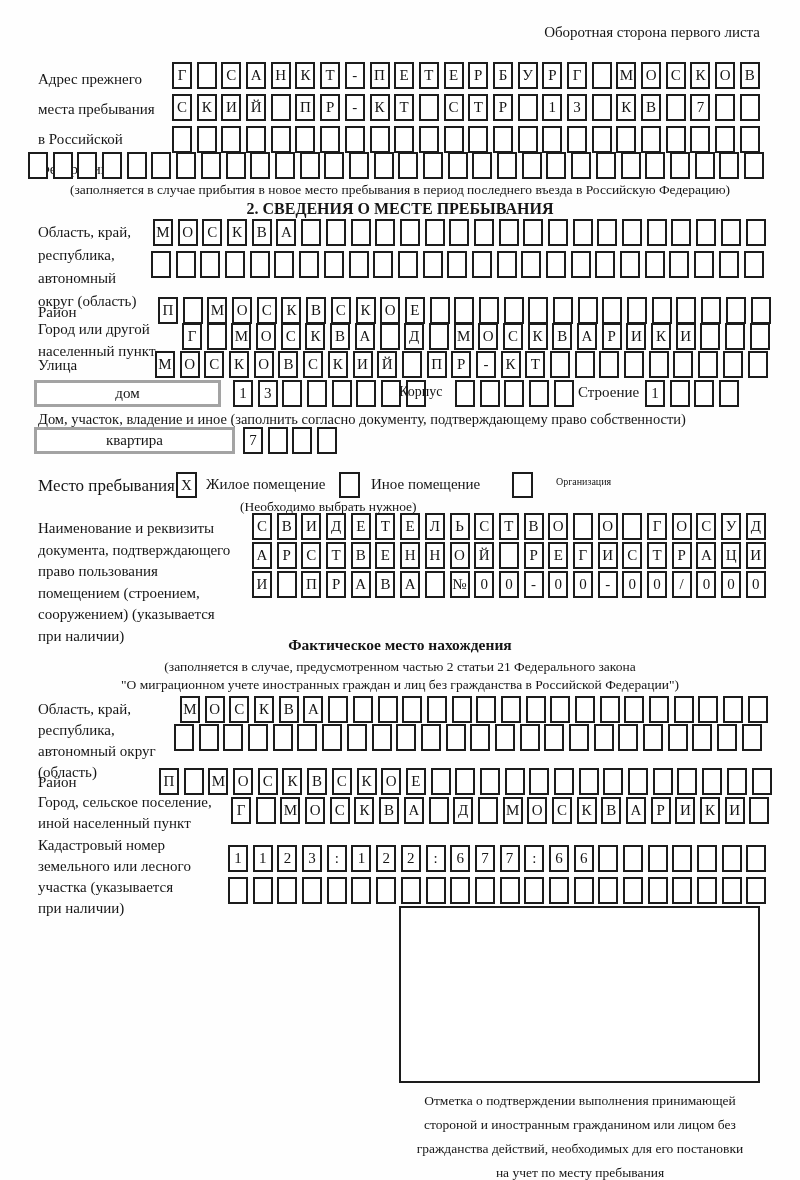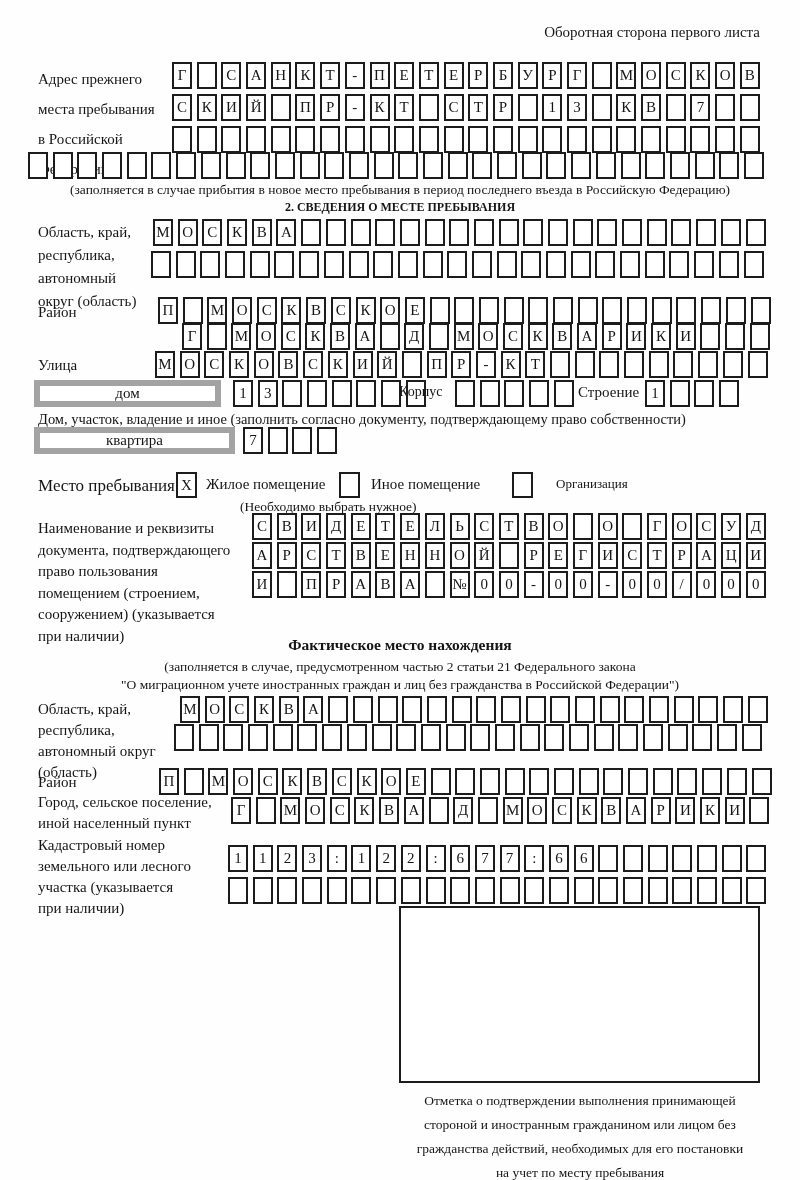--- a/index.html
+++ b/index.html
@@ -8,30 +8,30 @@
     position:relative; width:800px; height:1180px; margin:0 auto;
     background:#fefefe; color:#151515;
     font-family:"Liberation Serif","DejaVu Serif",serif;
     overflow:hidden;
   }
   .abs { position:absolute; }
   .lbl { font-size:15px; line-height:23px; white-space:pre-line; }
   .note { font-size:13.5px; }
   .noteL { font-size:14.5px; }
   .ctr { left:0; width:100%; text-align:center; }
-  .ttl { font-weight:bold; font-size:12px; }
+  .ttl { font-weight:bold; font-size:16px; }
   .cellrow { display:flex; gap:4.7px; }
   .cell {
     width:20px; height:27px; flex:0 0 auto;
     border:2px solid #1c1c1c; background:#fff;
     display:flex; align-items:center; justify-content:center;
     font-size:15px; line-height:1;
   }
   .widebox {
-    border:6px solid #a3a3a3; height:27px; background:#fff;
+    border:3px solid #a3a3a3; height:27px; background:#fff;
     display:flex; align-items:center; justify-content:center; font-size:15px;
   }
   .chk {
     width:21px; height:26px; border:2px solid #1c1c1c; background:#fff;
     display:flex; align-items:center; justify-content:center; font-size:15px;
   }
   .stampbox { border:2px solid #1c1c1c; background:#fff; }
 </style>
 </head>
 <body>
@@ -239,20 +239,22 @@
       <span class="cell"></span>
       <span class="cell"></span>
       <span class="cell"></span>
       <span class="cell"></span>
       <span class="cell"></span>
       <span class="cell"></span>
       <span class="cell"></span>
       <span class="cell"></span>
     </div>
 
+  <div class="abs lbl" style="left:38px; top:318px; line-height:22px;">Город или другой
+населенный пункт</div>
   <div class="abs cellrow" style="left:182px; top:323px;">
       <span class="cell">Г</span>
       <span class="cell"></span>
       <span class="cell">М</span>
       <span class="cell">О</span>
       <span class="cell">С</span>
       <span class="cell">К</span>
       <span class="cell">В</span>
       <span class="cell">А</span>
       <span class="cell"></span>
@@ -337,21 +339,21 @@
       <span class="cell"></span>
       <span class="cell"></span>
     </div>
 
   <div class="abs" style="left:38px; top:476px; font-size:17px;">Место пребывания:</div>
   <div class="abs chk" style="left:176px; top:472px;">X</div>
   <div class="abs" style="left:206px; top:476px; font-size:15px;">Жилое помещение</div>
   <div class="abs chk" style="left:339px; top:472px;"></div>
   <div class="abs" style="left:371px; top:476px; font-size:15px;">Иное помещение</div>
   <div class="abs chk" style="left:512px; top:472px;"></div>
-  <div class="abs" style="left:556px; top:476px; font-size:13px;">Организация</div>
+  <div class="abs" style="left:556px; top:476px; font-size:10px;">Организация</div>
   <div class="abs note" style="left:240px; top:499px;">(Необходимо выбрать нужное)</div>
 
   <div class="abs lbl" style="left:38px; top:518px; line-height:21.5px;">Наименование и реквизиты
 документа, подтверждающего
 право пользования
 помещением (строением,
 сооружением) (указывается
 при наличии)</div>
   <div class="abs cellrow" style="left:252px; top:513px;">
       <span class="cell">С</span>

